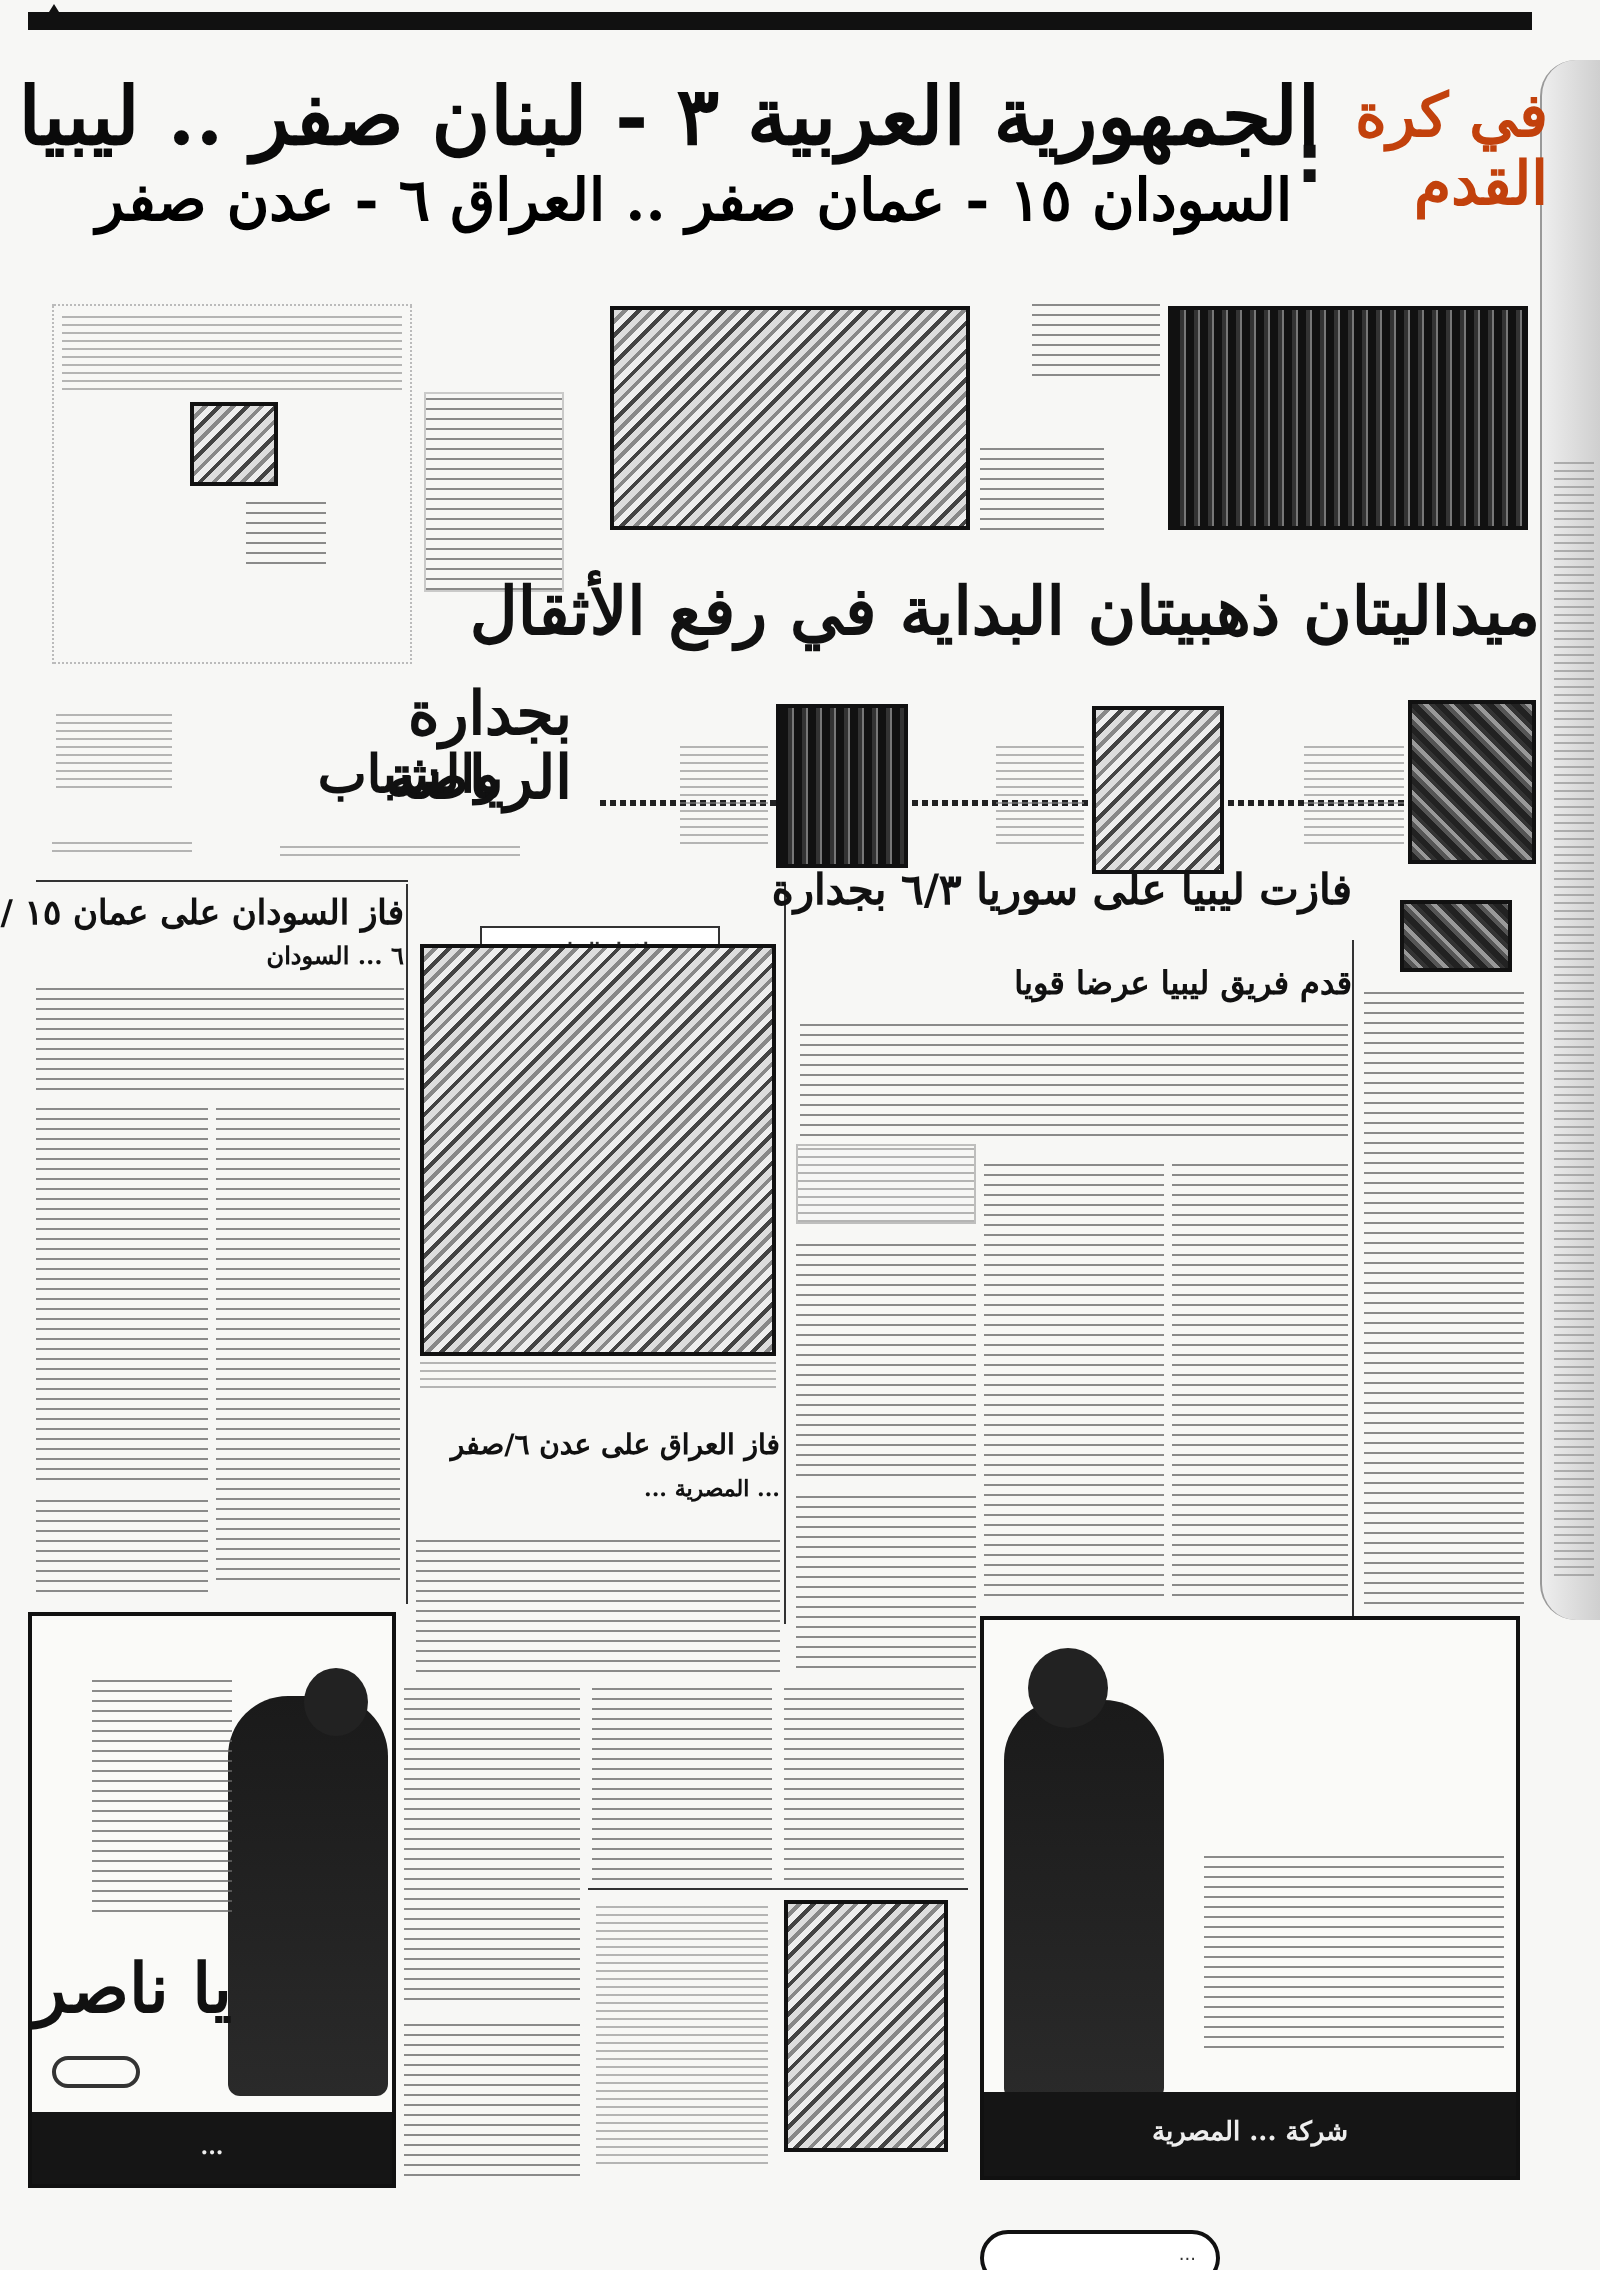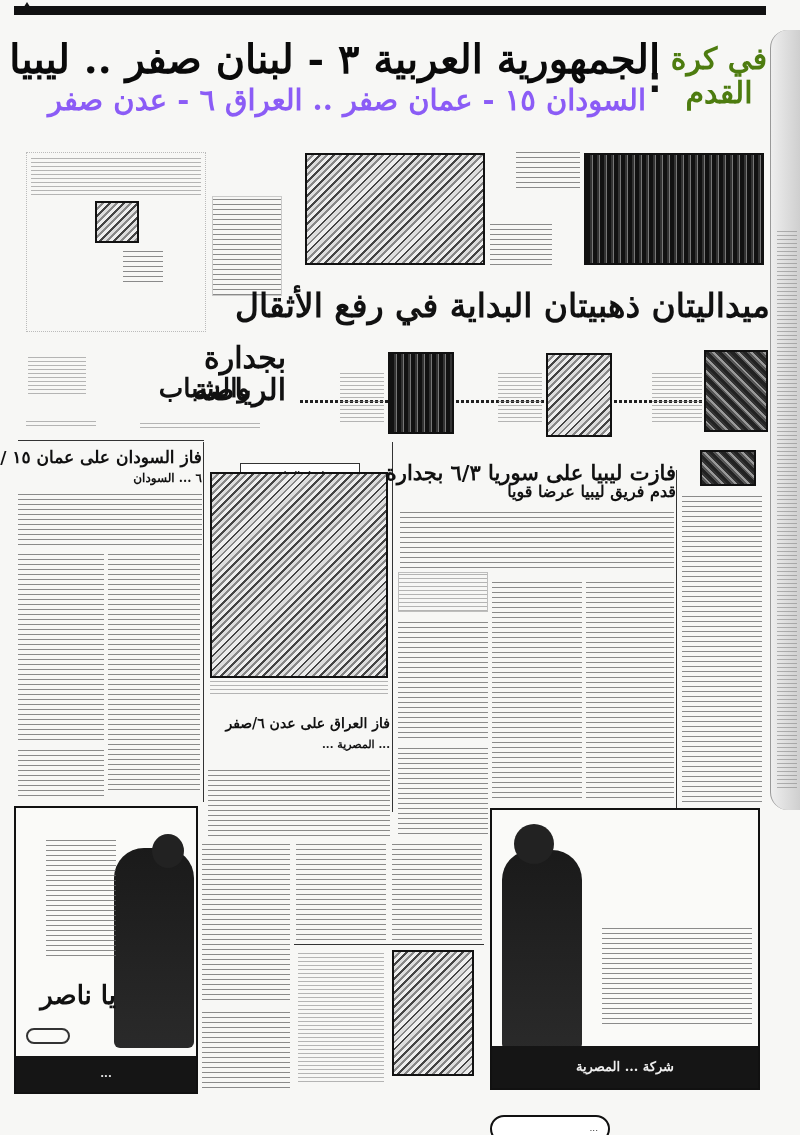--- a/index.html
+++ b/index.html
@@ -4,22 +4,22 @@
   <style>
     * { box-sizing: border-box; margin: 0; padding: 0; }
     html, body { width: 800px; height: 1135px; background: #fff; overflow: hidden; }
     body { position: relative; font-family: "DejaVu Sans", sans-serif; color: #111; }
     .page { position: absolute; left: 0; top: 0; width: 800px; height: 1135px; background: #f7f7f5; }
     .abs { position: absolute; }
     .rtl { direction: rtl; text-align: right; }
     .topbar { left: 14px; top: 6px; width: 752px; height: 9px; background: #111; }
     .topbar-notch { left: 22px; top: 2px; width: 0; height: 0; border-left: 5px solid transparent; border-right: 5px solid transparent; border-bottom: 8px solid #111; }
     .masthead1 { left: 20px; top: 38px; width: 640px; font-family: "DejaVu Serif", serif; font-weight: 900; font-size: 40px; line-height: 42px; color: #0a0a0a; letter-spacing: -1px; white-space: nowrap; }
-    .masthead2 { left: 26px; top: 84px; width: 620px; font-family: "DejaVu Serif", serif; font-weight: 700; font-size: 29px; line-height: 32px; color: #8b5cf6; white-space: nowrap; }
-    .kicker { left: 664px; top: 42px; width: 110px; font-family: "DejaVu Serif", serif; font-weight: 900; font-size: 30px; line-height: 34px; color: #4d7c0f; text-align: center; }
+    .masthead2 { left: 26px; top: 84px; width: 620px; font-family: "DejaVu Serif", serif; font-weight: 700; font-size: 29px; line-height: 32px; color: #000000; white-space: nowrap; }
+    .kicker { left: 664px; top: 42px; width: 110px; font-family: "DejaVu Serif", serif; font-weight: 900; font-size: 30px; line-height: 34px; color: #c2410c; text-align: right; }
     .kicker-colon { left: 648px; top: 60px; font-size: 34px; font-weight: 900; }
     .photo { background: repeating-linear-gradient(45deg, #222 0 3px, #555 3px 5px, #999 5px 7px, #333 7px 9px); border: 2px solid #111; }
     .photo.light { background: repeating-linear-gradient(135deg, #ddd 0 3px, #888 3px 5px, #eee 5px 8px, #444 8px 10px); }
     .photo.dark { background: repeating-linear-gradient(90deg, #111 0 4px, #333 4px 6px, #777 6px 7px); }
     .textblock { background: repeating-linear-gradient(180deg, transparent 0 2px, #666 2px 3px, transparent 3px 5px); opacity: 0.75; }
     .textblock.fine { background: repeating-linear-gradient(180deg, transparent 0 1px, #888 1px 2px, transparent 2px 4px); opacity: 0.6; }
     .hl { font-family: "DejaVu Serif", serif; font-weight: 900; color: #111; white-space: nowrap; }
     .rule-h { height: 1px; background: #333; }
     .rule-v { width: 1px; background: #333; }
     .dotrule { height: 3px; background: repeating-linear-gradient(90deg, #222 0 3px, transparent 3px 5px); }
@@ -97,21 +97,21 @@
   <div class="abs photo light" style="left:210px;top:472px;width:178px;height:206px;"></div>
   <div class="abs textblock fine" style="left:210px;top:680px;width:178px;height:16px;"></div>
 
   <div class="abs hl rtl" style="left:208px;top:712px;width:182px;font-size:14px;line-height:22px;">فاز العراق على عدن ٦/صفر</div>
   <div class="abs hl rtl" style="left:208px;top:738px;width:182px;font-size:11px;line-height:14px;font-weight:700;">... المصرية ...</div>
   <div class="abs textblock" style="left:208px;top:768px;width:182px;height:70px;"></div>
   <div class="abs textblock" style="left:202px;top:842px;width:88px;height:160px;"></div>
   <div class="abs textblock" style="left:296px;top:842px;width:90px;height:100px;"></div>
   <div class="abs textblock" style="left:202px;top:1010px;width:88px;height:80px;"></div>
 
-  <div class="abs hl rtl" style="left:400px;top:460px;width:276px;font-size:21px;line-height:26px;">فازت ليبيا على سوريا ٦/٣ بجدارة</div>
+  <div class="abs hl rtl" style="left:400px;top:432px;width:276px;font-size:21px;line-height:26px;">فازت ليبيا على سوريا ٦/٣ بجدارة</div>
   <div class="abs hl rtl" style="left:400px;top:482px;width:276px;font-size:16px;line-height:20px;font-weight:700;">قدم فريق ليبيا عرضا قويا</div>
   <div class="abs textblock" style="left:400px;top:510px;width:274px;height:60px;"></div>
   <div class="abs textblock fine" style="left:398px;top:572px;width:90px;height:40px;border:1px solid #999;"></div>
   <div class="abs textblock" style="left:398px;top:620px;width:90px;height:120px;"></div>
   <div class="abs textblock" style="left:492px;top:580px;width:90px;height:220px;"></div>
   <div class="abs textblock" style="left:586px;top:580px;width:88px;height:220px;"></div>
   <div class="abs textblock" style="left:398px;top:746px;width:90px;height:90px;"></div>
   <div class="abs textblock" style="left:392px;top:842px;width:90px;height:100px;"></div>
 
   <div class="abs photo" style="left:700px;top:450px;width:56px;height:36px;"></div>
@@ -128,18 +128,18 @@
     <div class="abs ad-foot rtl" style="left:0;top:236px;width:266px;height:42px;line-height:42px;">شركة ... المصرية</div>
   </div>
   <div class="abs boxed" style="left:490px;top:1095px;width:120px;height:28px;border-radius:14px;border:2px solid #111;background:#fff;">
     <div class="caption rtl" style="padding:8px 10px;font-size:9px;">...</div>
   </div>
 
   <div class="abs ad" style="left:14px;top:806px;width:184px;height:288px;">
     <div class="abs figure-suit" style="left:98px;top:40px;width:80px;height:200px;"></div>
     <div class="abs" style="left:136px;top:26px;width:32px;height:34px;border-radius:50%;background:#222;"></div>
     <div class="abs textblock" style="left:30px;top:30px;width:70px;height:120px;"></div>
-    <div class="abs hl rtl" style="left:20px;top:170px;width:80px;font-size:26px;line-height:34px;">يا ناصر</div>
+    <div class="abs hl rtl" style="left:20px;top:170px;width:80px;font-size:34px;line-height:34px;">يا ناصر</div>
     <div class="abs" style="left:10px;top:220px;width:44px;height:16px;border:2px solid #333;border-radius:8px;"></div>
     <div class="abs ad-foot rtl" style="left:0;top:248px;width:180px;height:36px;line-height:36px;font-size:11px;">...</div>
   </div>
 
 </div>
 
 </body></html>

